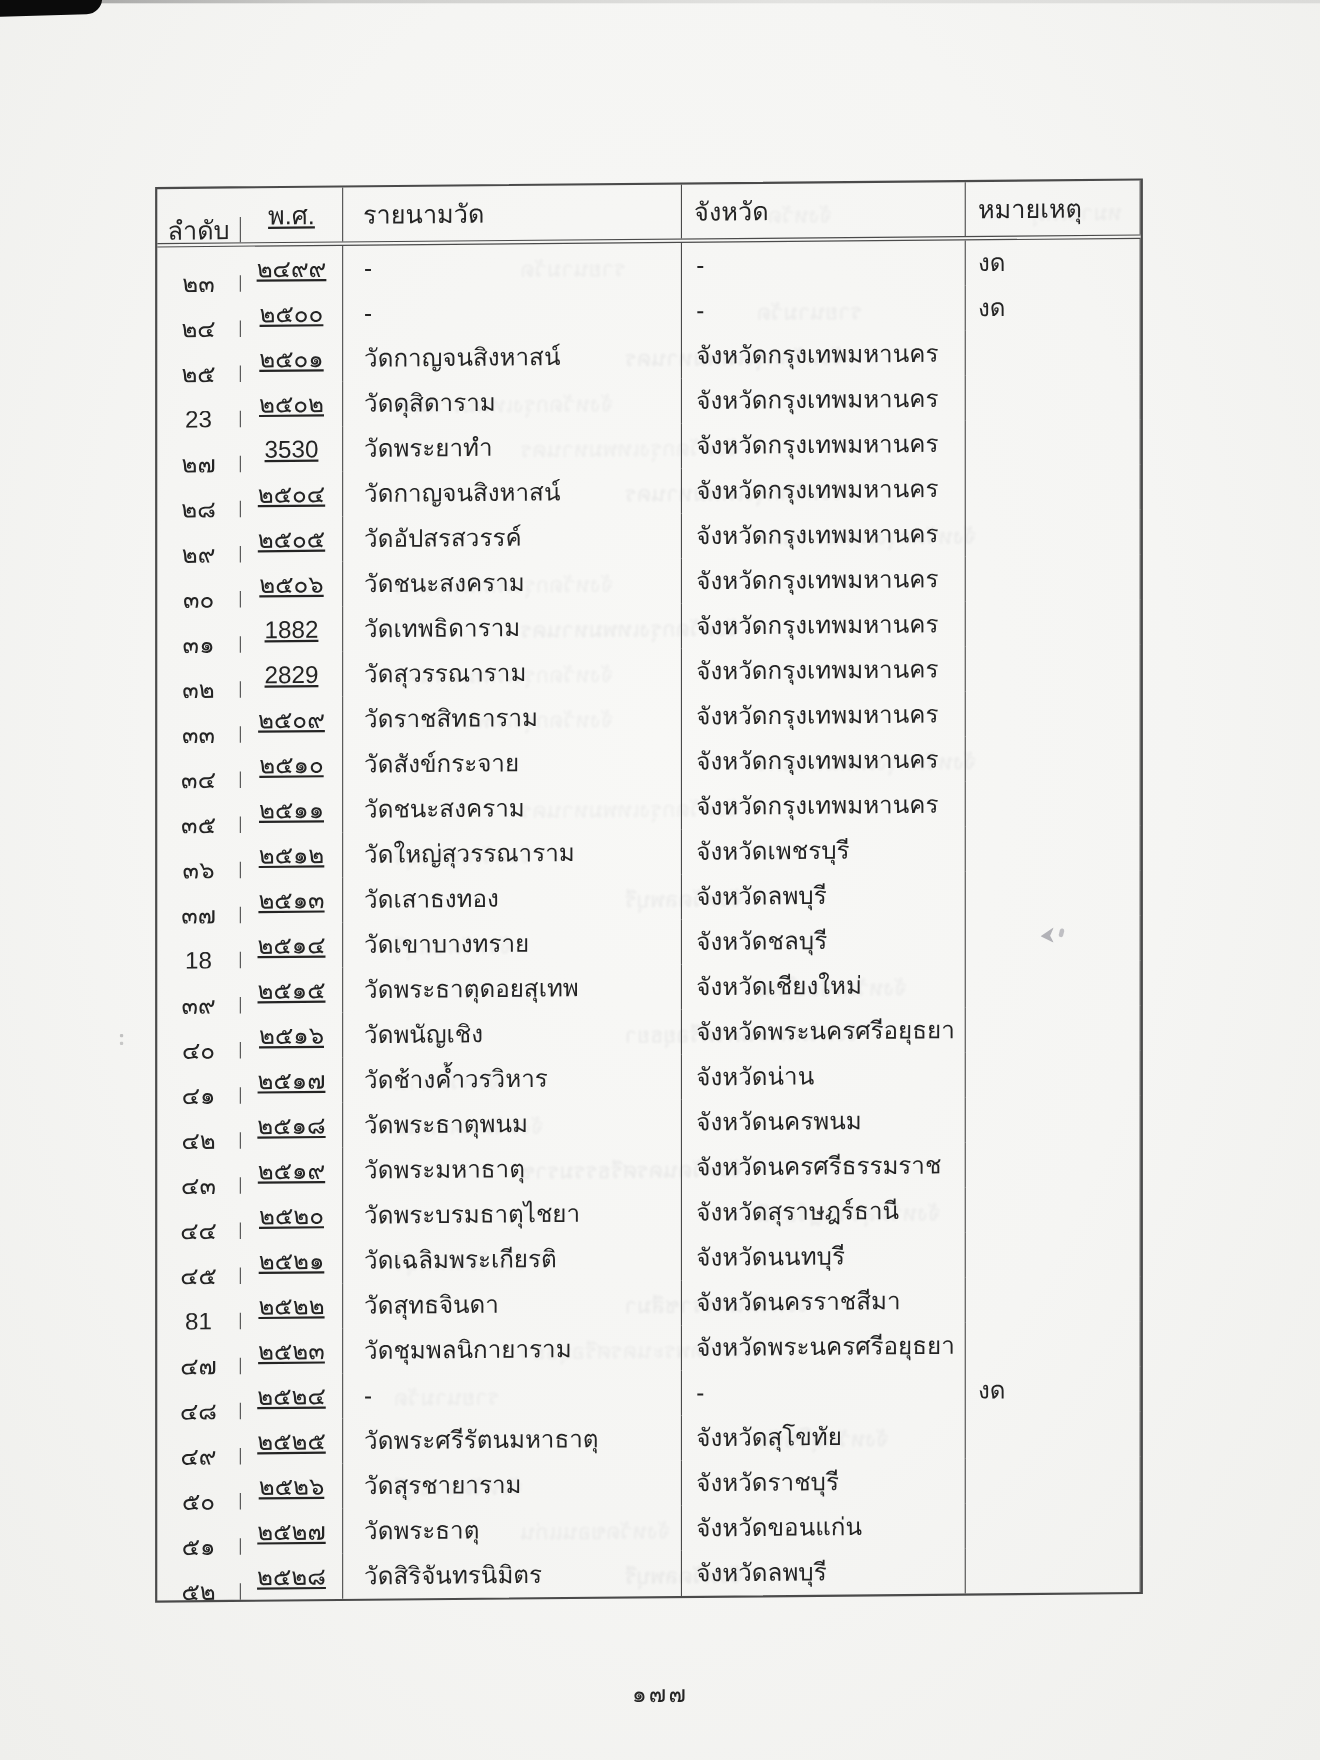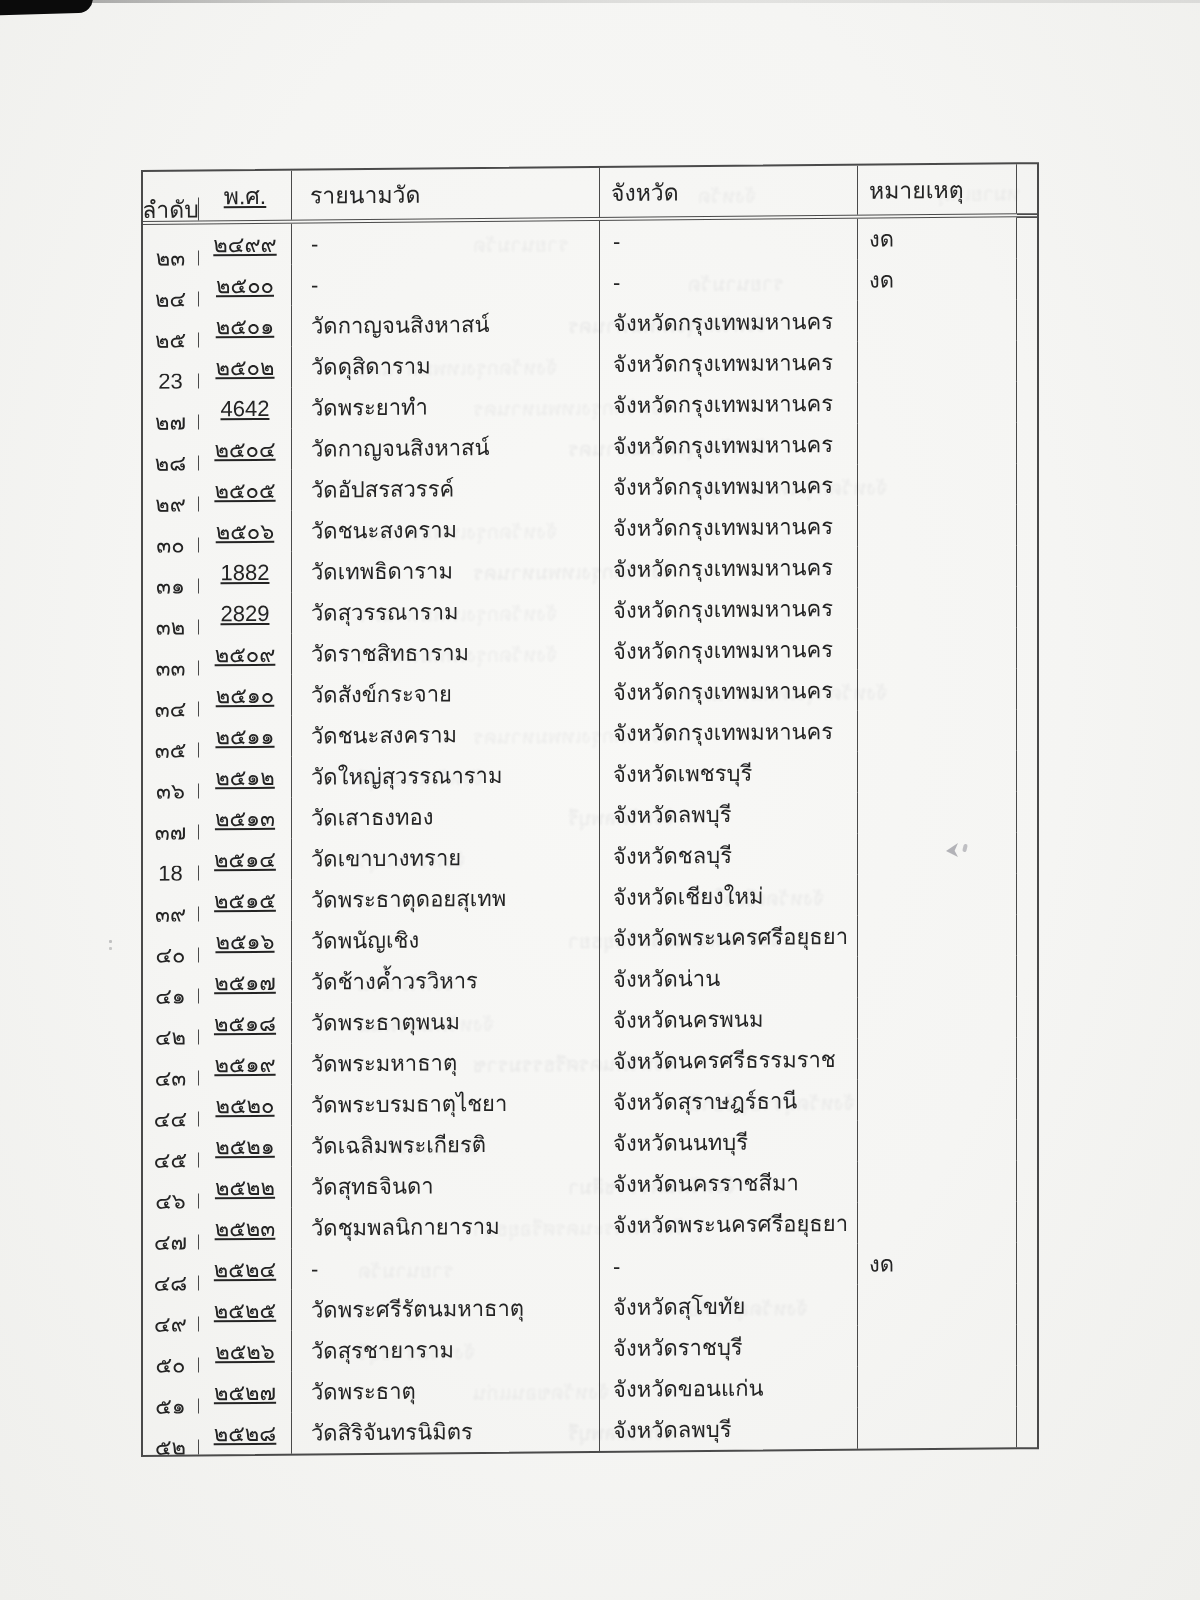--- a/index.html
+++ b/index.html
@@ -44,21 +44,21 @@
   }
   .thead { display:flex; height:53px; border-bottom:4px double #4a4a4a; font-size:23px; position:relative; }
   .tr    { display:flex; height:41px; position:relative; }
   .th, .td {
     border-right:1.5px solid #4a4a4a;
     display:flex; align-items:center; overflow:hidden; white-space:nowrap;
   }
   .th:last-child, .td:last-child { border-right:none; }
   .td { font-size:22px; }
 
-  .col-index    { width:56px;  justify-content:center;margin-top:26px; }
+  .col-index    { width:76px;  justify-content:center;margin-top:26px; }
   .col-year     { width:93px;  justify-content:center;text-decoration:underline; }
   .col-temple   { width:308px; padding-left:19px; }
   .col-province { width:258px; padding-left:13px; }
   .col-remark   { width:159px; padding-left:11px; }
   .thead .col-temple { padding-left:18px; }
   .thead .col-province { padding-left:11px; }
 
   
   .ghost {
     position:absolute; top:7px; left:215px;
@@ -121,21 +121,21 @@
         <div class="tr">
           <div class="td col-index">23</div>
           <div class="td col-year">๒๕๐๒</div>
           <div class="td col-temple">วัดดุสิดาราม</div>
           <div class="td col-province">จังหวัดกรุงเทพมหานคร</div>
           <div class="td col-remark"></div>
           <span class="ghost">จังหวัดกรุงเทพมหานคร</span>
         </div>
         <div class="tr">
           <div class="td col-index">๒๗</div>
-          <div class="td col-year">4642</div>
+          <div class="td col-year">3530</div>
           <div class="td col-temple">วัดพระยาทำ</div>
           <div class="td col-province">จังหวัดกรุงเทพมหานคร</div>
           <div class="td col-remark"></div>
           <span class="ghost">จังหวัดกรุงเทพมหานคร</span>
         </div>
         <div class="tr">
           <div class="td col-index">๒๘</div>
           <div class="td col-year">๒๕๐๔</div>
           <div class="td col-temple">วัดกาญจนสิงหาสน์</div>
           <div class="td col-province">จังหวัดกรุงเทพมหานคร</div>
@@ -272,21 +272,21 @@
         </div>
         <div class="tr">
           <div class="td col-index">๔๕</div>
           <div class="td col-year">๒๕๒๑</div>
           <div class="td col-temple">วัดเฉลิมพระเกียรติ</div>
           <div class="td col-province">จังหวัดนนทบุรี</div>
           <div class="td col-remark"></div>
           <span class="ghost">จังหวัดนนทบุรี</span>
         </div>
         <div class="tr">
-          <div class="td col-index">๔๖</div>
+          <div class="td col-index">81</div>
           <div class="td col-year">๒๕๒๒</div>
           <div class="td col-temple">วัดสุทธจินดา</div>
           <div class="td col-province">จังหวัดนครราชสีมา</div>
           <div class="td col-remark"></div>
           <span class="ghost">จังหวัดนครราชสีมา</span>
         </div>
         <div class="tr">
           <div class="td col-index">๔๗</div>
           <div class="td col-year">๒๕๒๓</div>
           <div class="td col-temple">วัดชุมพลนิกายาราม</div>
@@ -334,13 +334,14 @@
           <div class="td col-remark"></div>
           <span class="ghost">จังหวัดลพบุรี</span>
         </div>
       </div>
   </div>
 
   <div class="smudge-a"></div>
   <div class="smudge-b"></div>
   <div class="smudge-colon"></div>
 
+  <div class="page-number">๑๗๗</div>
 </div>
 
 </body></html>

